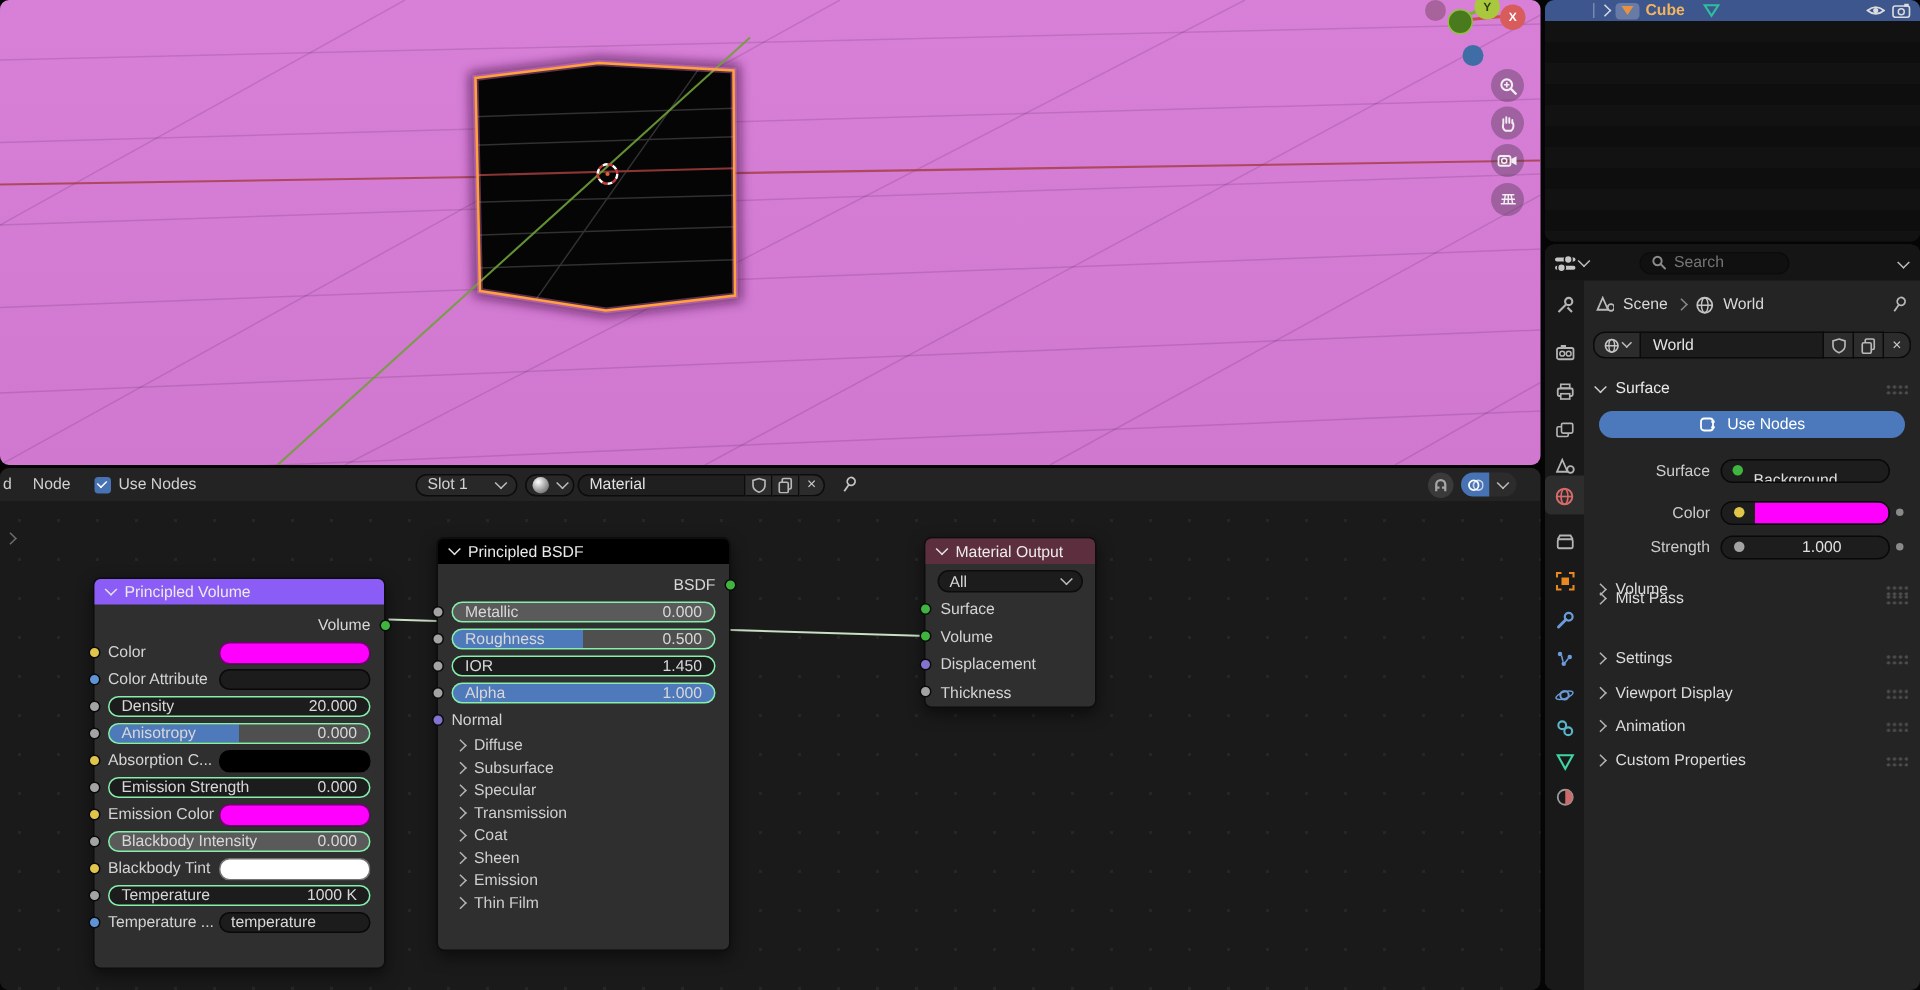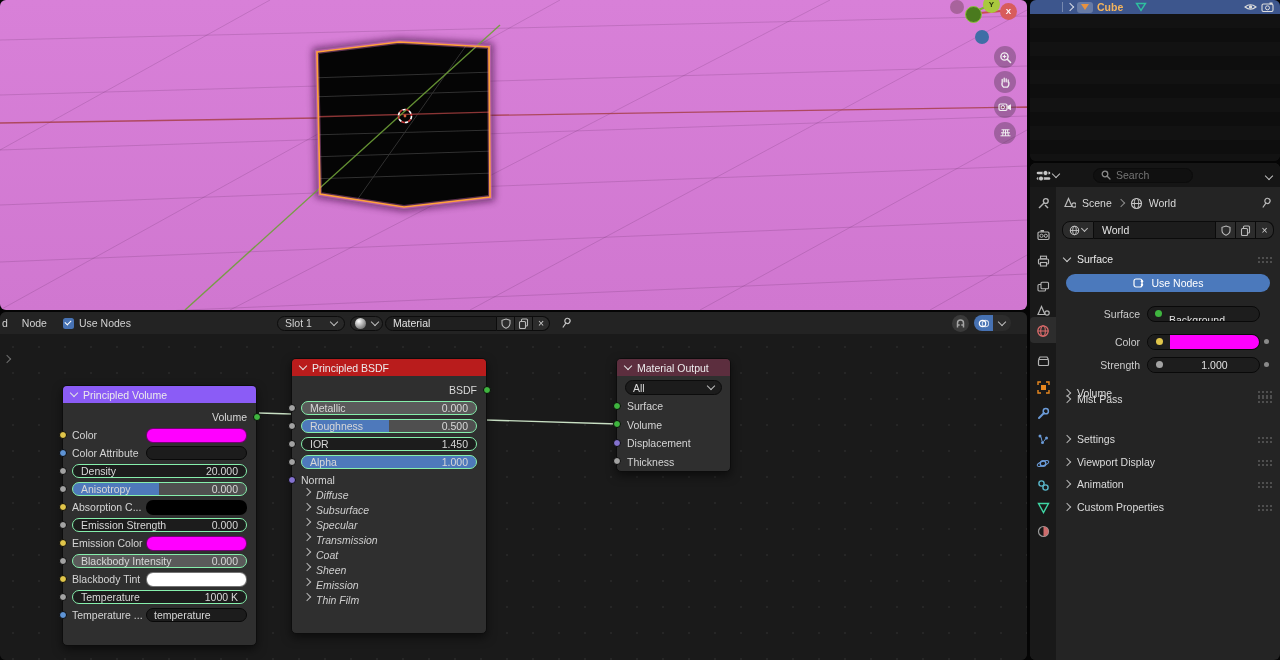--- a/index.html
+++ b/index.html
@@ -54,21 +54,21 @@
   .nlabel{width:74px;flex:none;color:#d4d4d4;white-space:nowrap;overflow:hidden;}
   .swatch{flex:1;height:13px;border-radius:7px;border:1px solid rgba(0,0,0,.55);}
   .nfield{flex:1;height:14px;border-radius:7px;background:#1c1c1c;border:1px solid #090909;
           display:flex;align-items:center;padding:0 7px;color:#d8d8d8;box-sizing:border-box;}
   .slider{flex:1;height:14px;border-radius:7px;border:1px solid #86efac;display:flex;
           align-items:center;justify-content:space-between;padding:0 8px;box-sizing:border-box;overflow:hidden;}
   .slider.dark{background:#1c1c1c;}
   .slider.mid{background:#5a5a5a;}
   .slider.halfblue{background:linear-gradient(90deg,#4e79bb 0 50%,#4f4f4f 50%);}
   .slider.fullblue{background:#4e79bb;}
-  .crow{height:15px;display:flex;gap:6px;padding:0 12px;color:#cfcfcf;font-style:italic;}
+  .crow{height:15px;display:flex;align-items:center;gap:6px;padding:0 12px;color:#cfcfcf;}
   .crow .chev{border-color:#b5b5b5;}
   .orow{height:18.5px;display:flex;align-items:center;padding:0 10px;position:relative;color:#d4d4d4;}
 
   
   #properties{left:1030px;top:163px;width:250px;height:497px;background:#242424;}
   .prop-header{position:absolute;top:0;left:0;right:0;height:24px;background:#151515;
                display:flex;align-items:center;}
   .tabcol{position:absolute;left:0;top:24px;bottom:0;width:26px;background:#191919;}
   .tab{position:absolute;left:3px;width:20px;height:20px;display:flex;align-items:center;justify-content:center;}
   .tab-active-bg{position:absolute;left:0;right:0;height:26px;background:#2d2d2d;border-radius:4px 0 0 4px;}
@@ -358,21 +358,21 @@
       <div class="nrow">
         <span class="sock" style="background: rgb(94, 148, 214);"></span>
         <span class="nlabel">Temperature ...</span>
         <span class="nfield">
             <span>temperature</span>
           </span>
       </div>
     </div>
 
     <div class="node" style="left:291px;top:24px;width:196px;height:276px;">
-      <div class="nhead" style="background: #b91c1c;">
+      <div class="nhead" style="background: #000000;">
         <span class="chev"></span>
         <span>Principled BSDF</span>
       </div>
       <div style="height:5px;"></div>
       <div class="nrow out">
         <span>BSDF</span>
         <span class="sock r" style="background: rgb(63, 181, 63);"></span>
       </div>
       <div class="nrow">
         <span class="sock" style="background: rgb(163, 163, 163);"></span>

